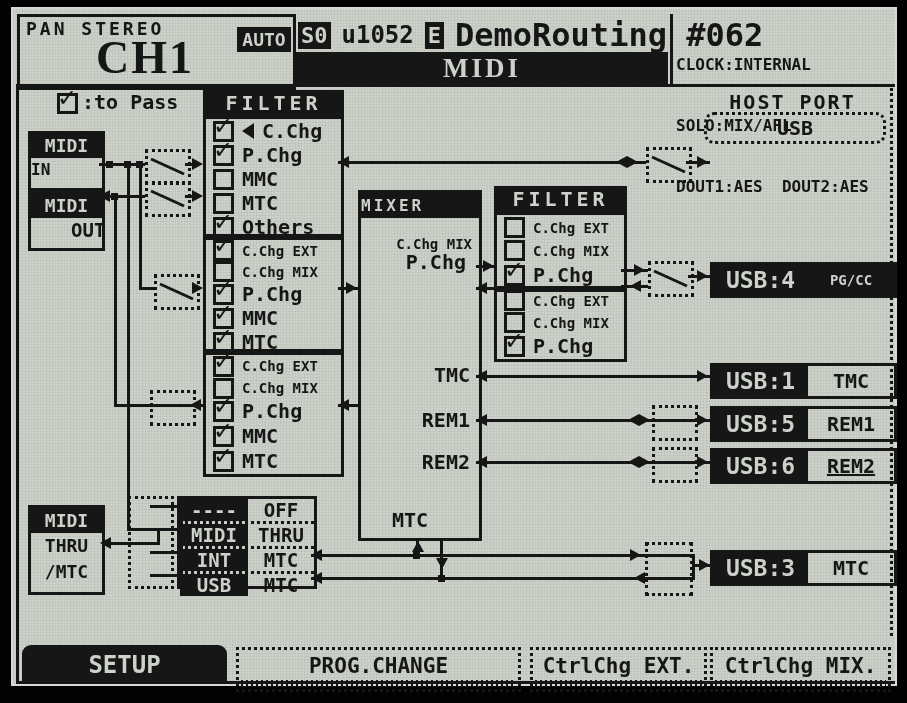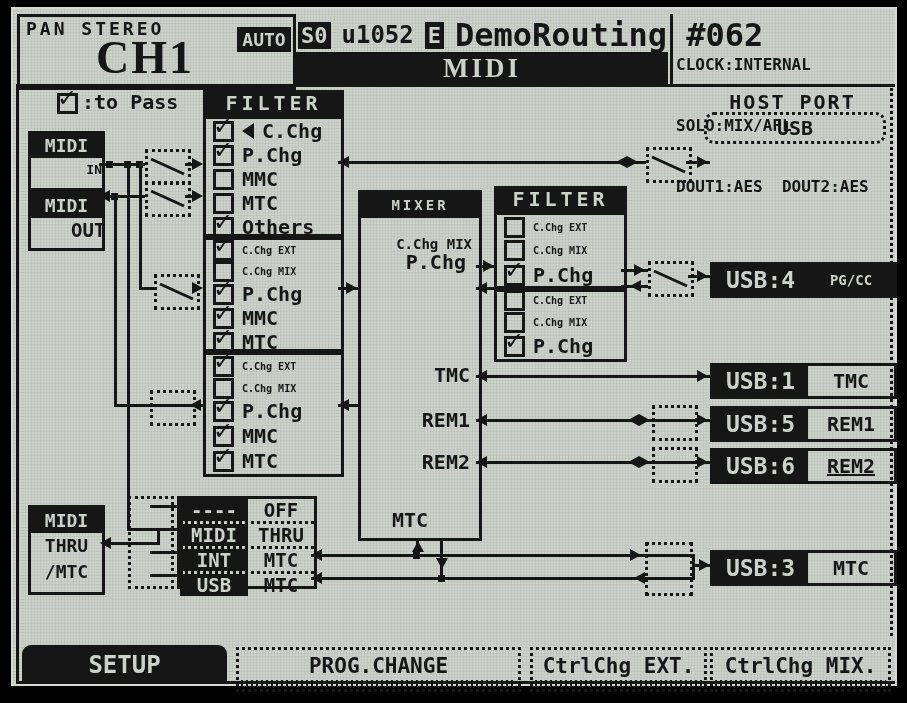--- a/index.html
+++ b/index.html
@@ -23,21 +23,21 @@
   .ar.r{border-left:11px solid var(--ink);border-right:0;}
   .ar.l{border-right:11px solid var(--ink);border-left:0;}
   .ar.u{border-bottom:11px solid var(--ink);border-top:0;}
   .ar.d{border-top:11px solid var(--ink);border-bottom:0;}
   .cb{display:inline-block;width:15px;height:15px;border:3px solid var(--ink);position:relative;flex:none;background:transparent;}
   .cb.checked::after{content:"✓";position:absolute;left:-3px;top:-10px;font-size:24px;line-height:1;
                      color:var(--ink);font-family:"DejaVu Sans",sans-serif;font-weight:bold;}
   .cur{width:0;height:0;border-top:8px solid transparent;border-bottom:8px solid transparent;border-right:12px solid var(--ink);flex:none;}
   .grp{position:absolute;border:3px solid var(--ink);display:flex;flex-direction:column;justify-content:space-evenly;}
   .frow{display:flex;align-items:center;gap:8px;padding-left:7px;font-size:20px;}
-  .frow.sm{font-size:10px;}
+  .frow.sm{font-size:14px;}
   .ttl{position:absolute;text-align:center;font-size:20px;letter-spacing:4px;}
   .usb{position:absolute;border:3px solid var(--ink);display:flex;height:30px;width:181px;}
   .usb .nm{width:95px;background:var(--ink);color:var(--lcd);font-size:23px;display:flex;align-items:center;justify-content:center;flex:none;}
   .usb .tg{flex:1;display:flex;align-items:center;justify-content:center;font-size:20px;}
   .usb .tg.smx{font-size:14px;background:var(--ink);color:var(--lcd);}
   .selrow{display:flex;flex:1;align-items:stretch;}
   .selrow + .selrow{border-top:3px dotted var(--ink);}
   .selrow .src{width:68px;background:var(--ink);color:var(--lcd);display:flex;align-items:center;justify-content:center;font-size:19px;flex:none;}
   .selrow .md{flex:1;display:flex;align-items:center;justify-content:center;font-size:19px;}
   .tab{position:absolute;display:flex;align-items:center;justify-content:center;}
@@ -76,21 +76,21 @@
     <div class="line" style="left:16px;top:84px;width:879px;height:3px;"></div>
     <div class="line" style="left:16px;top:87px;width:3px;height:594px;"></div>
     <div class="vdot" style="left:890px;top:88px;height:548px;"></div>
     <div class="line" style="left:16px;top:681px;width:879px;height:3px;"></div>
 
     <span class="cb checked" style="position:absolute;left:57px;top:93px;"></span>
     <div class="t" style="left:82px;top:90px;font-size:20px;">:to Pass</div>
 
     <div class="bx" style="left:28px;top:131px;width:71px;height:54px;">
       <div class="inv" style="height:24px;text-align:center;font-size:18px;line-height:24px;">MIDI</div>
-      <div style="text-align:right;font-size:13px;line-height:24px;">IN</div>
+      <div style="text-align:left;font-size:16px;line-height:24px;">IN</div>
     </div>
     <div class="bx" style="left:28px;top:191px;width:71px;height:54px;">
       <div class="inv" style="height:24px;text-align:center;font-size:18px;line-height:24px;">MIDI</div>
       <div style="text-align:center;font-size:19px;line-height:24px;padding-left:40px;">OUT</div>
     </div>
     <div class="bx" style="left:28px;top:505px;width:71px;height:84px;">
       <div class="inv" style="height:25px;text-align:center;font-size:18px;line-height:25px;">MIDI</div>
       <div style="text-align:center;font-size:18px;line-height:26px;">THRU</div>
       <div style="text-align:center;font-size:18px;line-height:26px;">/MTC</div>
     </div>
@@ -158,21 +158,21 @@
           <span class="cb checked"></span>
           <span>MMC</span>
         </div>
       <div class="frow">
           <span class="cb checked"></span>
           <span>MTC</span>
         </div>
     </div>
 
     <div class="bx" style="left:358px;top:190px;width:118px;height:345px;">
-      <div class="inv" style="height:25px;text-align:center;font-size:14px;line-height:25px;letter-spacing:3px;">MIXER</div>
+      <div class="inv" style="height:25px;font-size:16px;line-height:25px;letter-spacing:3px;">MIXER</div>
     </div>
     <div class="t" style="left:358px;top:236px;width:114px;text-align:right;font-size:14px;">C.Chg MIX</div>
     <div class="t" style="left:358px;top:250px;width:108px;text-align:right;font-size:20px;">P.Chg</div>
     <div class="t" style="left:358px;top:363px;width:112px;text-align:right;font-size:20px;">TMC</div>
     <div class="t" style="left:358px;top:408px;width:112px;text-align:right;font-size:20px;">REM1</div>
     <div class="t" style="left:358px;top:450px;width:112px;text-align:right;font-size:20px;">REM2</div>
     <div class="t" style="left:392px;top:508px;font-size:20px;">MTC</div>
 
     <div class="ttl inv" style="left:494px;top:186px;width:133px;height:26px;line-height:26px;">FILTER</div>
     <div class="grp" style="left:494px;top:212px;width:127px;height:74px;">

